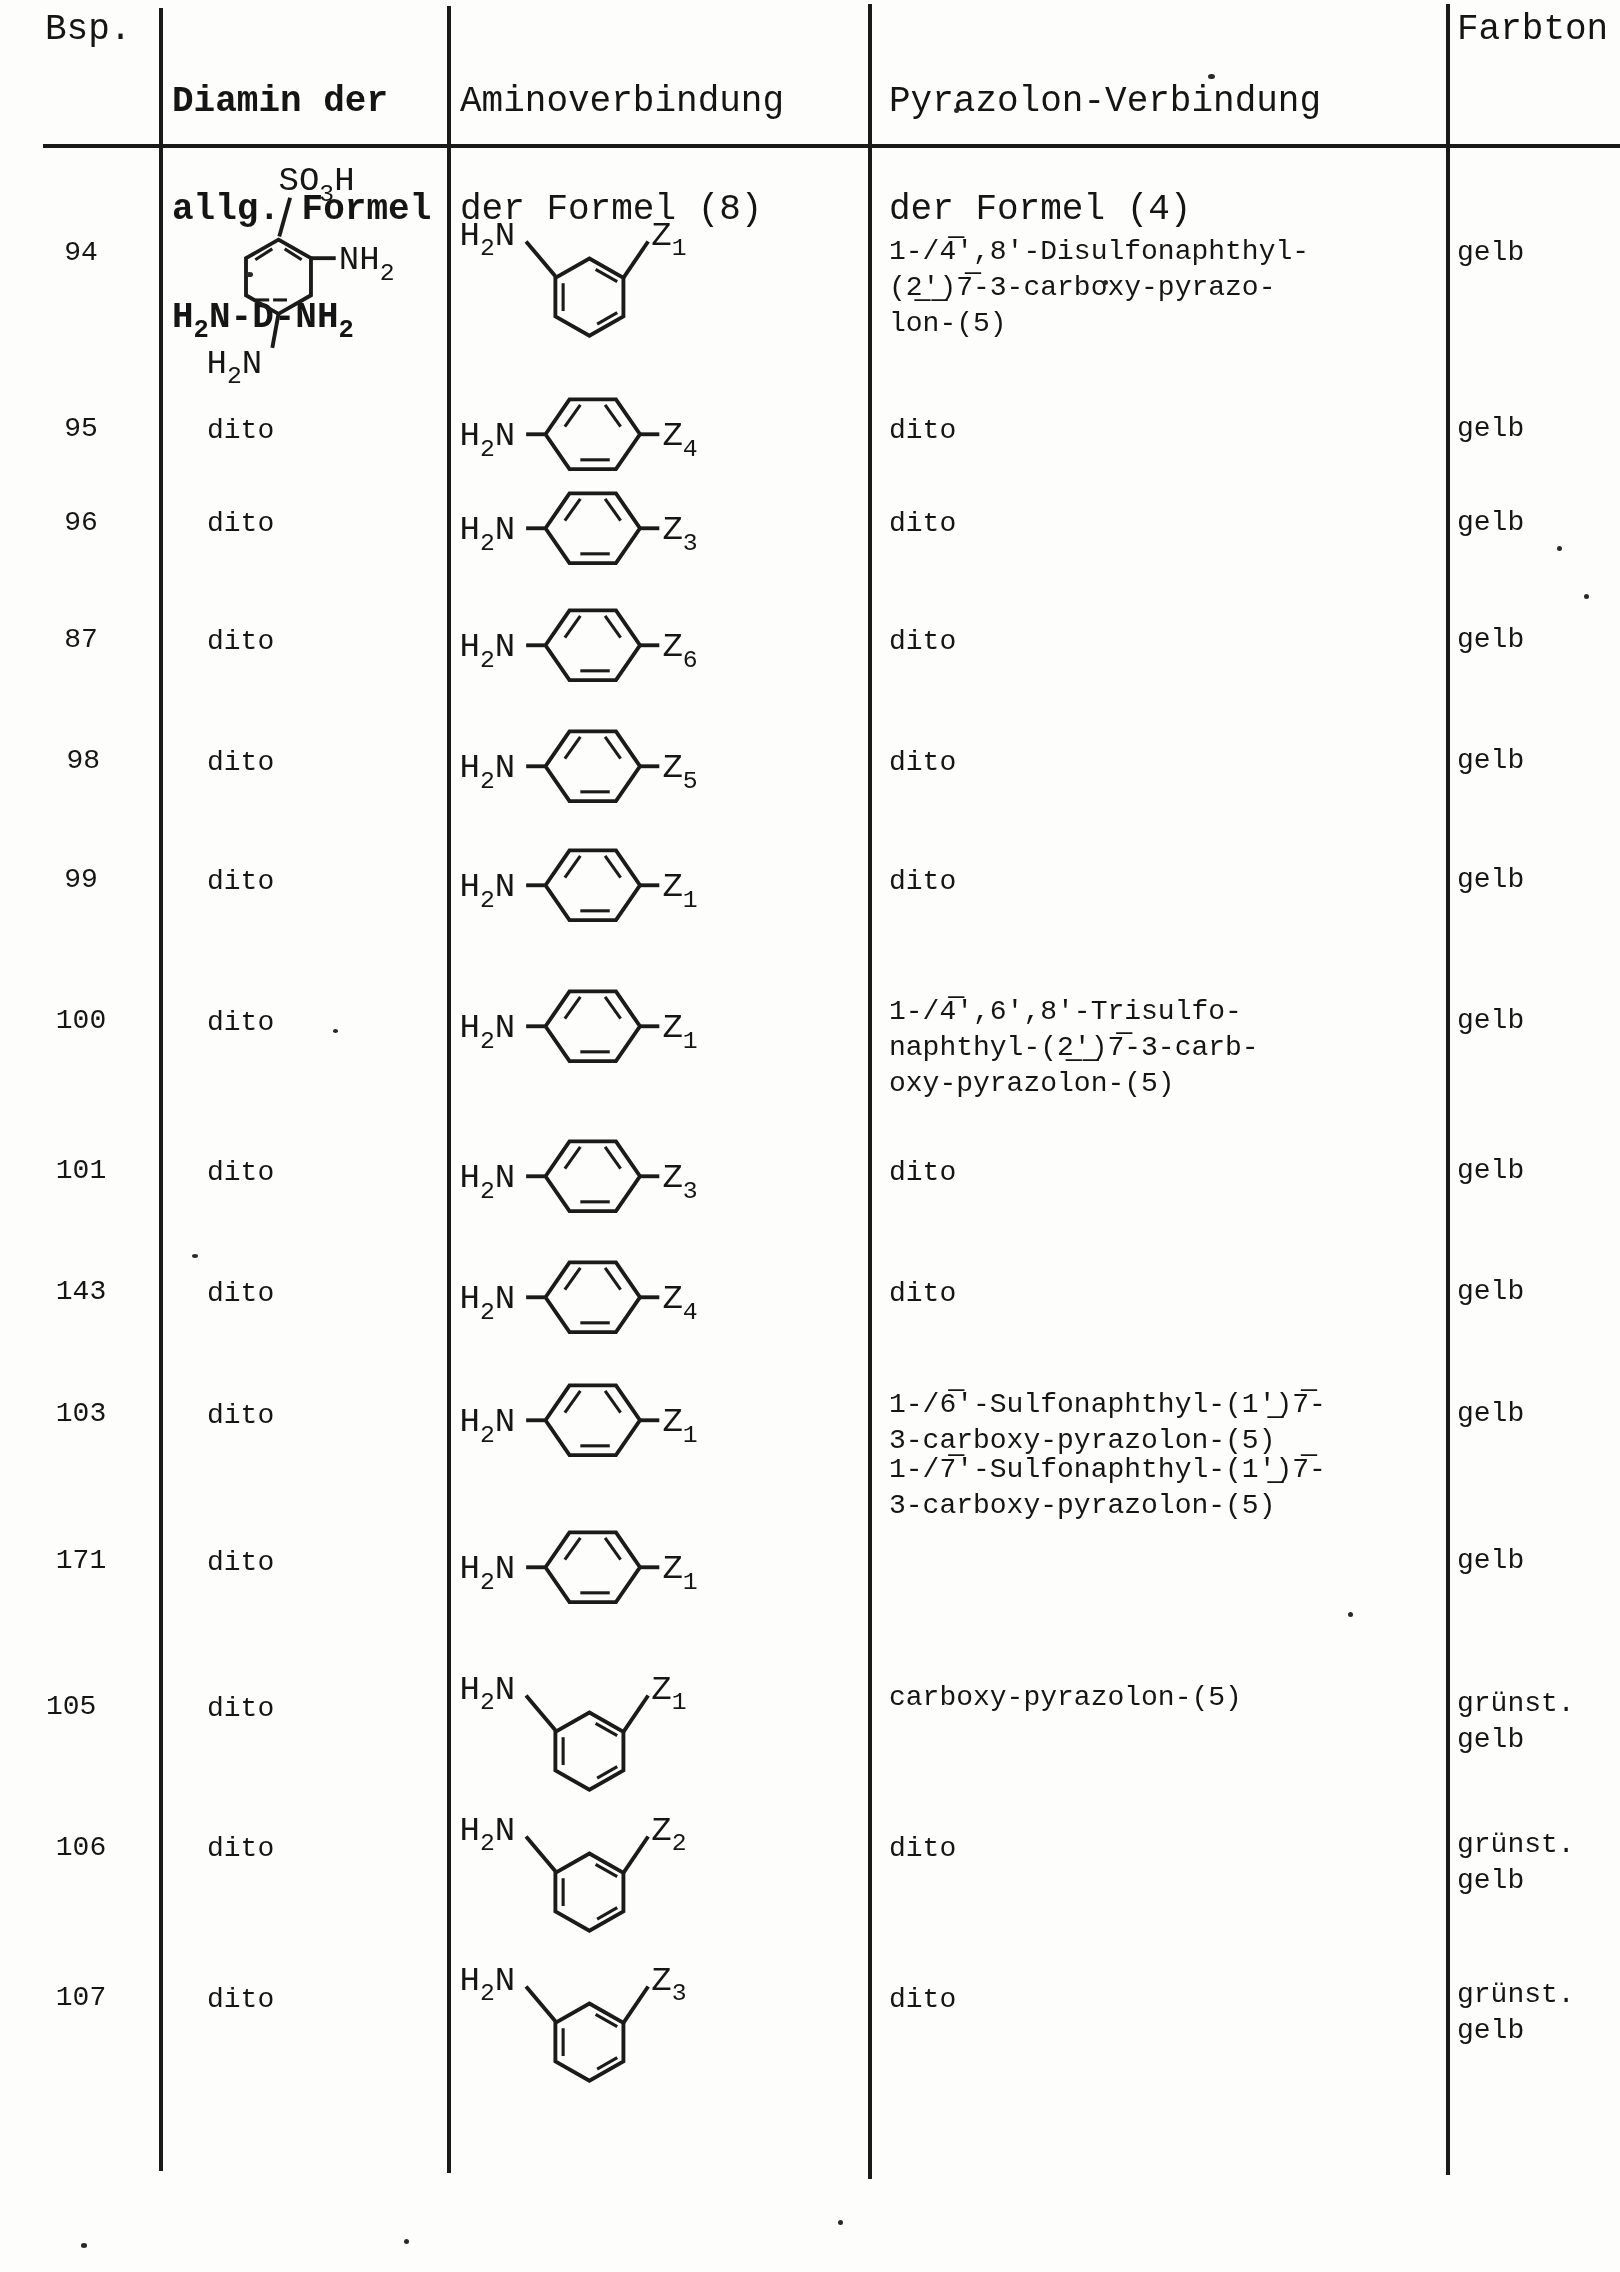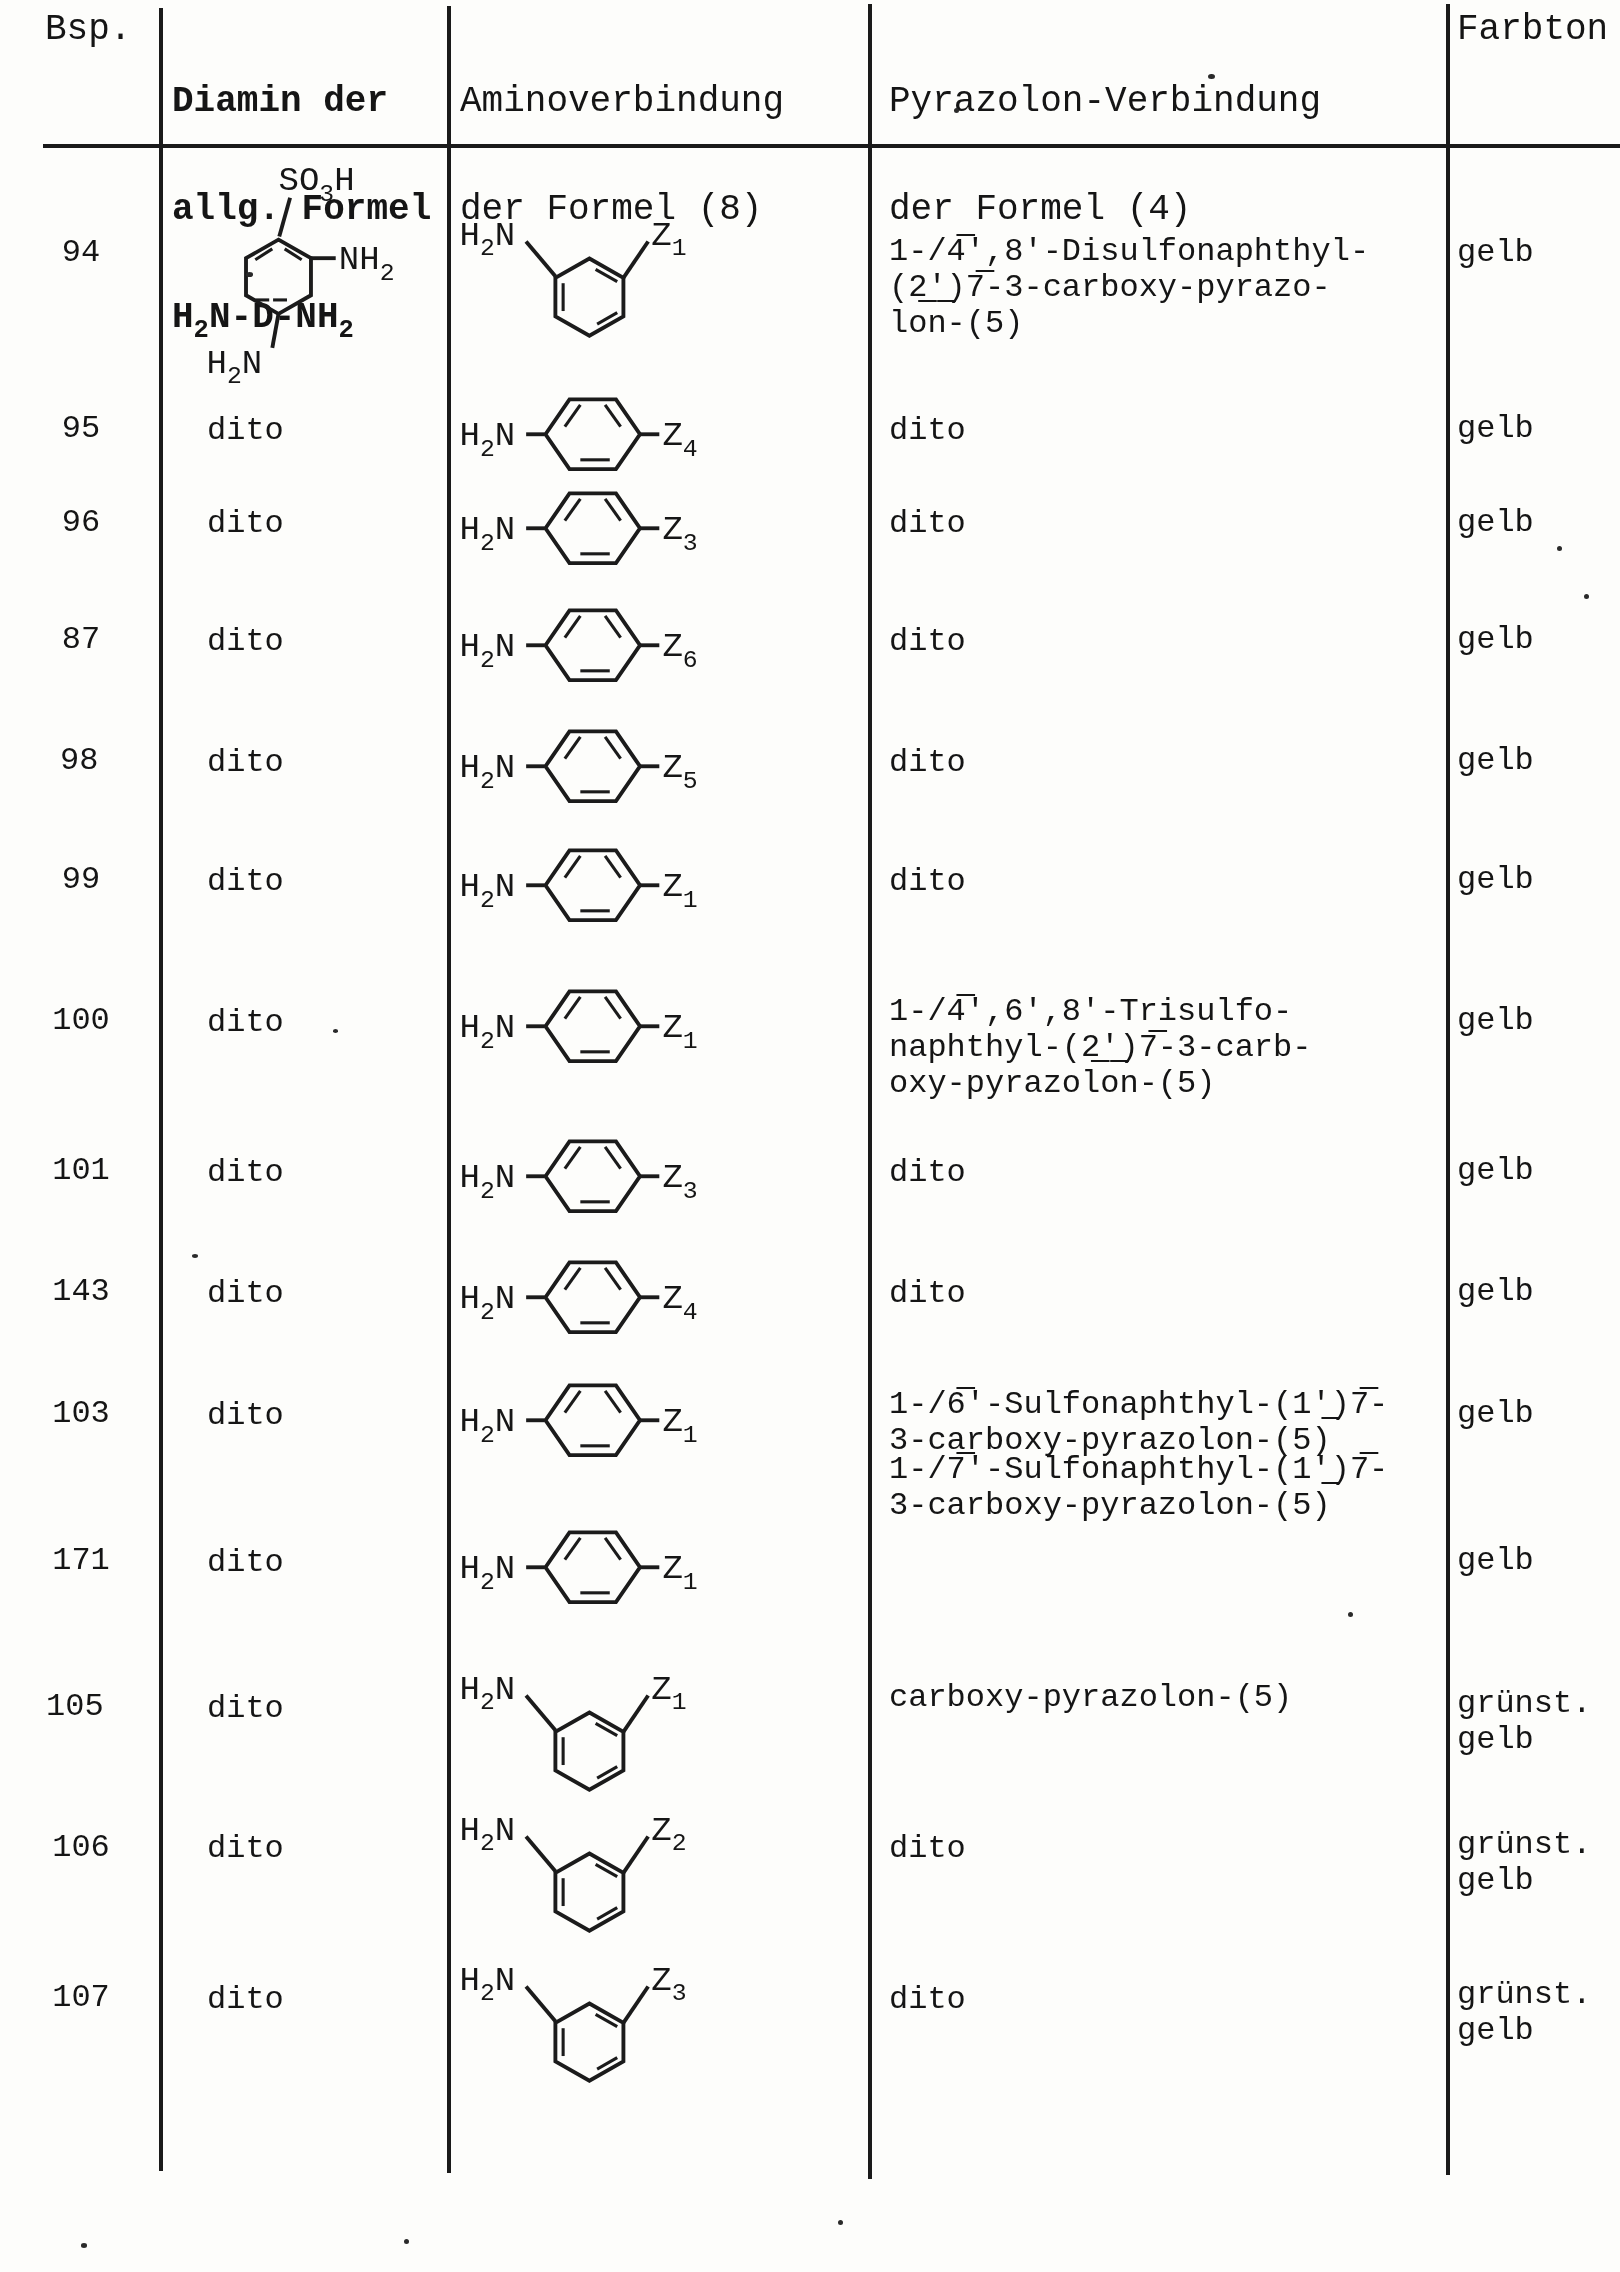--- a/index.html
+++ b/index.html
@@ -3,21 +3,21 @@
 <meta charset="utf-8">
 <style>
   html,body{margin:0;padding:0;}
   body{
     width:1621px;height:2273px;position:relative;overflow:hidden;
     background:#fdfdfb;color:#151515;
     font-family:"Liberation Mono","DejaVu Sans Mono",monospace;
   }
   .vline{position:absolute;width:3.9px;background:#1a1a1a;}
   .hline{position:absolute;height:3.9px;background:#1a1a1a;}
-  .t{position:absolute;font-size:32px;line-height:36px;white-space:pre;}
+  .t{position:absolute;font-size:28px;line-height:36px;white-space:pre;}
   .hcell{position:absolute;font-size:36px;line-height:36px;white-space:pre;}
   .hcell div{white-space:pre;}
   .sb{font-size:25.5px;position:relative;top:10px;}
   .noise{position:absolute;background:#2a2a2a;border-radius:50%;}
   svg{position:absolute;overflow:visible;}
   svg text{font-family:"Liberation Mono","DejaVu Sans Mono",monospace;fill:#161616;}
   svg line,svg polygon{stroke:#1b1b1b;fill:none;}
 </style>
 </head>
 <body>
@@ -119,21 +119,21 @@
         <line x1="138" y1="56" x2="158" y2="28" stroke-width="4"></line>
         <line x1="190" y1="28" x2="210" y2="56" stroke-width="4"></line>
         <line x1="158" y1="99" x2="196" y2="99" stroke-width="4"></line>
         <line x1="235" y1="66" x2="260" y2="66" stroke-width="5"></line>
         <text x="264" y="80" font-size="44"><tspan>Z</tspan><tspan font-size="32" dy="14">6</tspan></text>
       </svg>
       <div class="t" style="left: 889px; top: 624px;"><div>dito</div></div>
       <div class="t" style="left: 1457px; top: 622px;"><div>gelb</div></div>
     </div>
     <div>
-      <div class="t" style="left: 60px; top: 743px; width: 70px; text-align: left;"><div>98</div></div>
+      <div class="t" style="left: 30px; top: 743px; width: 70px; text-align: right;"><div>98</div></div>
       <div class="t" style="left: 207px; top: 745px;"><div>dito</div></div>
       <svg width="271" height="101" viewBox="0 0 350 130" style="left: 458px; top: 715px;">
         <text x="2" y="80" font-size="44"><tspan>H</tspan><tspan font-size="32" dy="14">2</tspan><tspan dy="-14">N</tspan></text>
         <line x1="88" y1="66" x2="112" y2="66" stroke-width="5"></line>
         <polygon points="113,66 144,21 204,21 235,66 204,111 144,111" stroke-width="5"></polygon>
         <line x1="138" y1="56" x2="158" y2="28" stroke-width="4"></line>
         <line x1="190" y1="28" x2="210" y2="56" stroke-width="4"></line>
         <line x1="158" y1="99" x2="196" y2="99" stroke-width="4"></line>
         <line x1="235" y1="66" x2="260" y2="66" stroke-width="5"></line>
         <text x="264" y="80" font-size="44"><tspan>Z</tspan><tspan font-size="32" dy="14">5</tspan></text>

